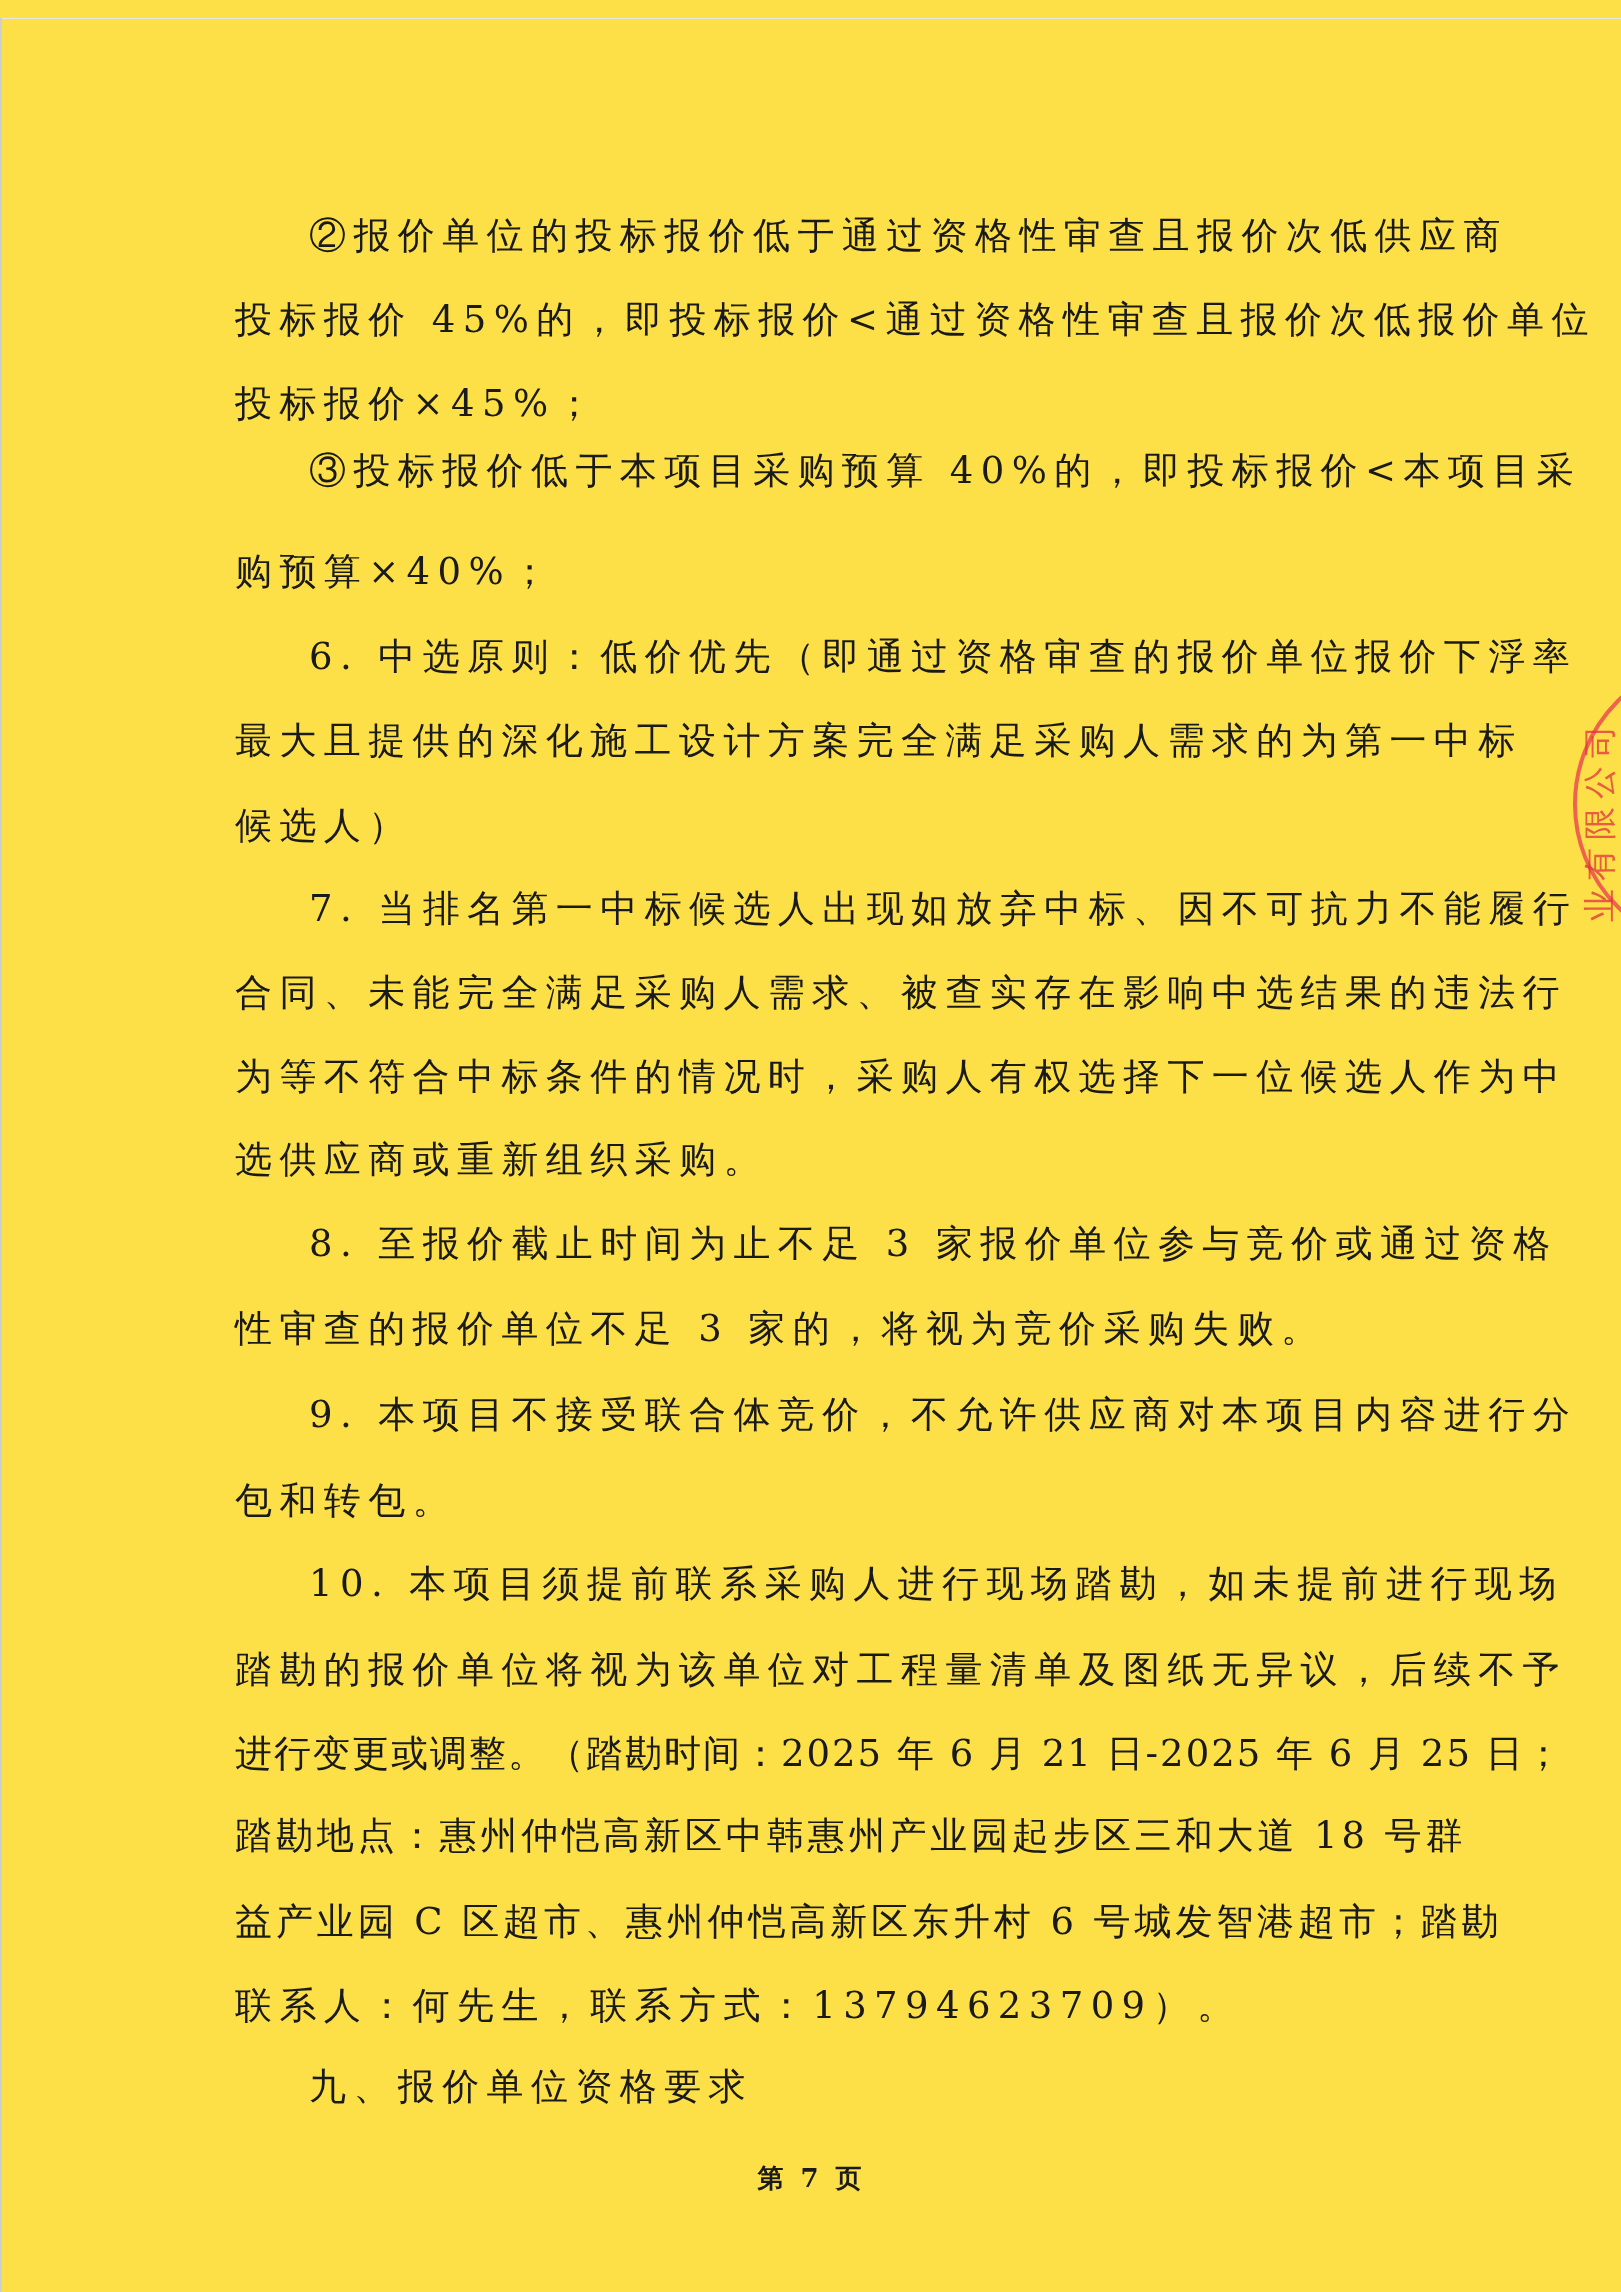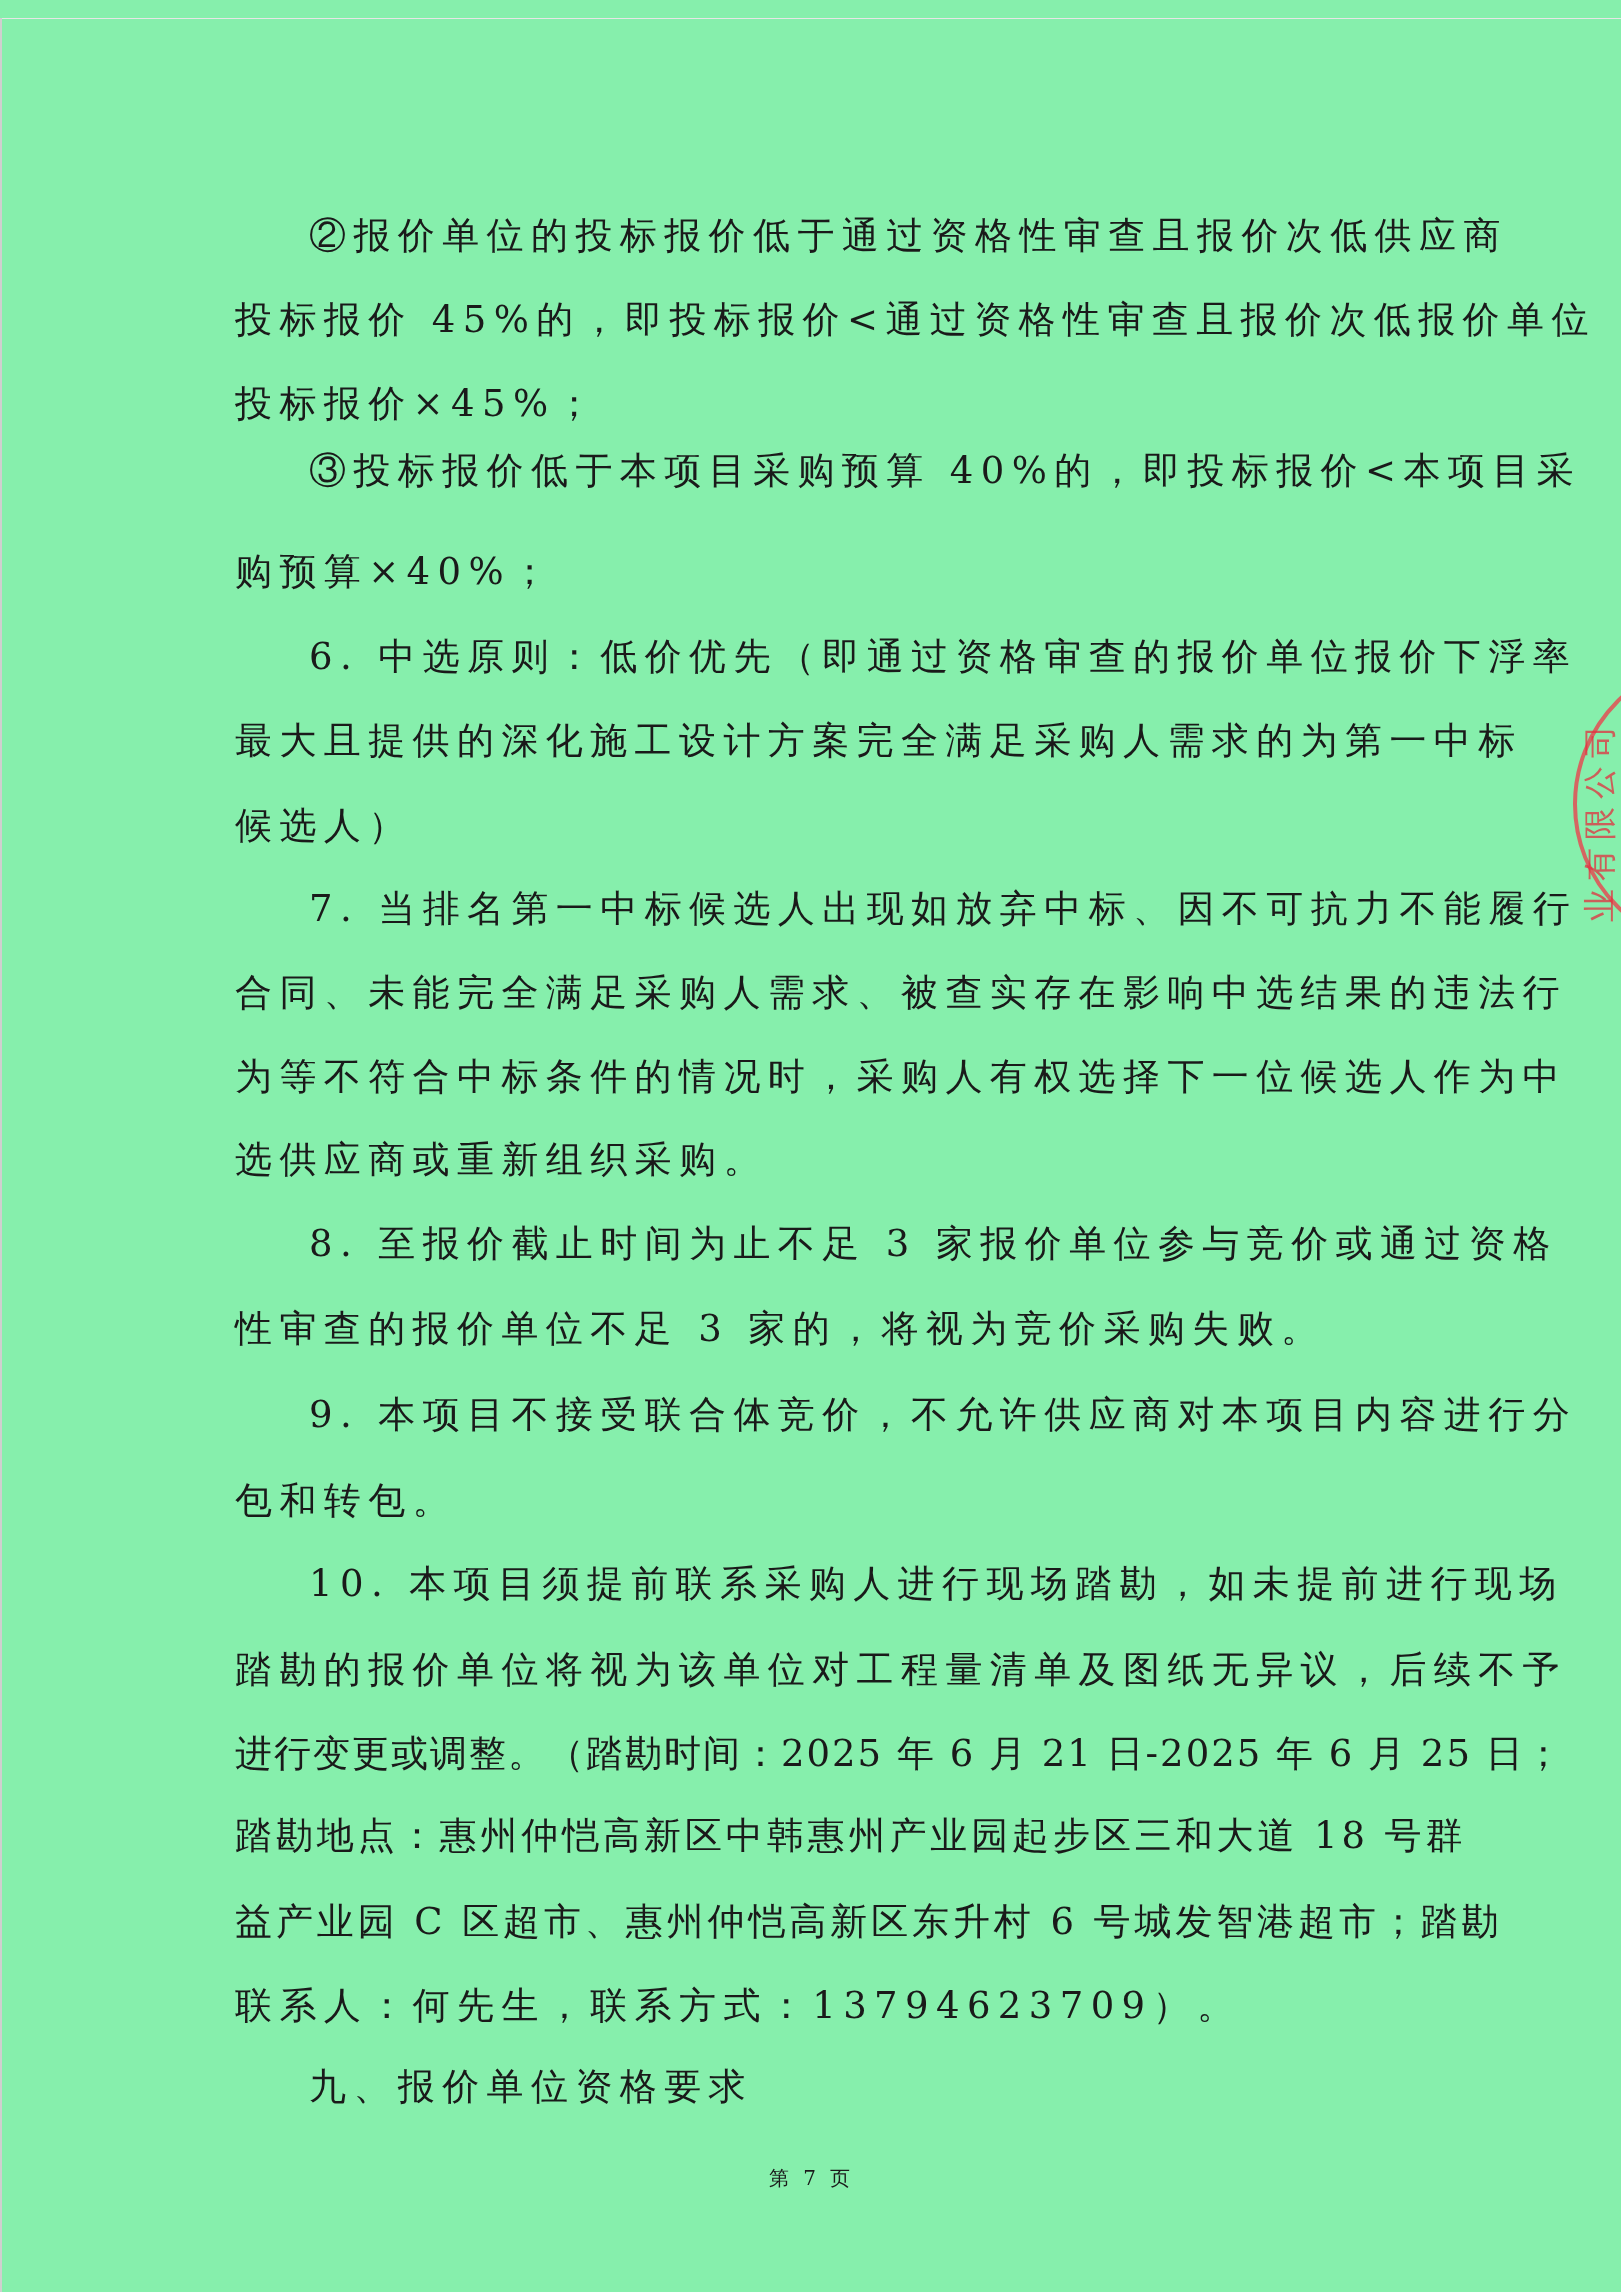--- a/index.html
+++ b/index.html
@@ -14,21 +14,21 @@
       overflow: hidden;
       font-family: "DejaVu Serif", "Liberation Serif", serif;
       color: #1a1a1a;
     }
     .page {
       position: absolute;
       left: 0;
       top: 0;
       width: 1621px;
       height: 2293px;
-      background: #86efac;
+      background: #fde047;
     }
     .scan-edge-top {
       position: absolute;
       left: 0;
       top: 17.6px;
       width: 1621px;
       height: 1px;
       background: #e6e6e6;
     }
     .scan-edge-left {
@@ -68,24 +68,25 @@
       letter-spacing: 7.4px;
       white-space: nowrap;
       font-family: Liberation Mono, monospace;
     }
     .page-number {
       position: absolute;
       left: 0;
       width: 1621px;
       top: 2164px;
       text-align: center;
-      font-size: 20px;
+      font-size: 26px;
       line-height: 29px;
       letter-spacing: 2px;
       word-spacing: 3.9px;
+      font-weight: bold;
     }
     .stamp-clip {
       position: absolute;
       left: 1529px;
       top: 647px;
       width: 92px;
       height: 333px;
       overflow: hidden;
     }
     .stamp {

